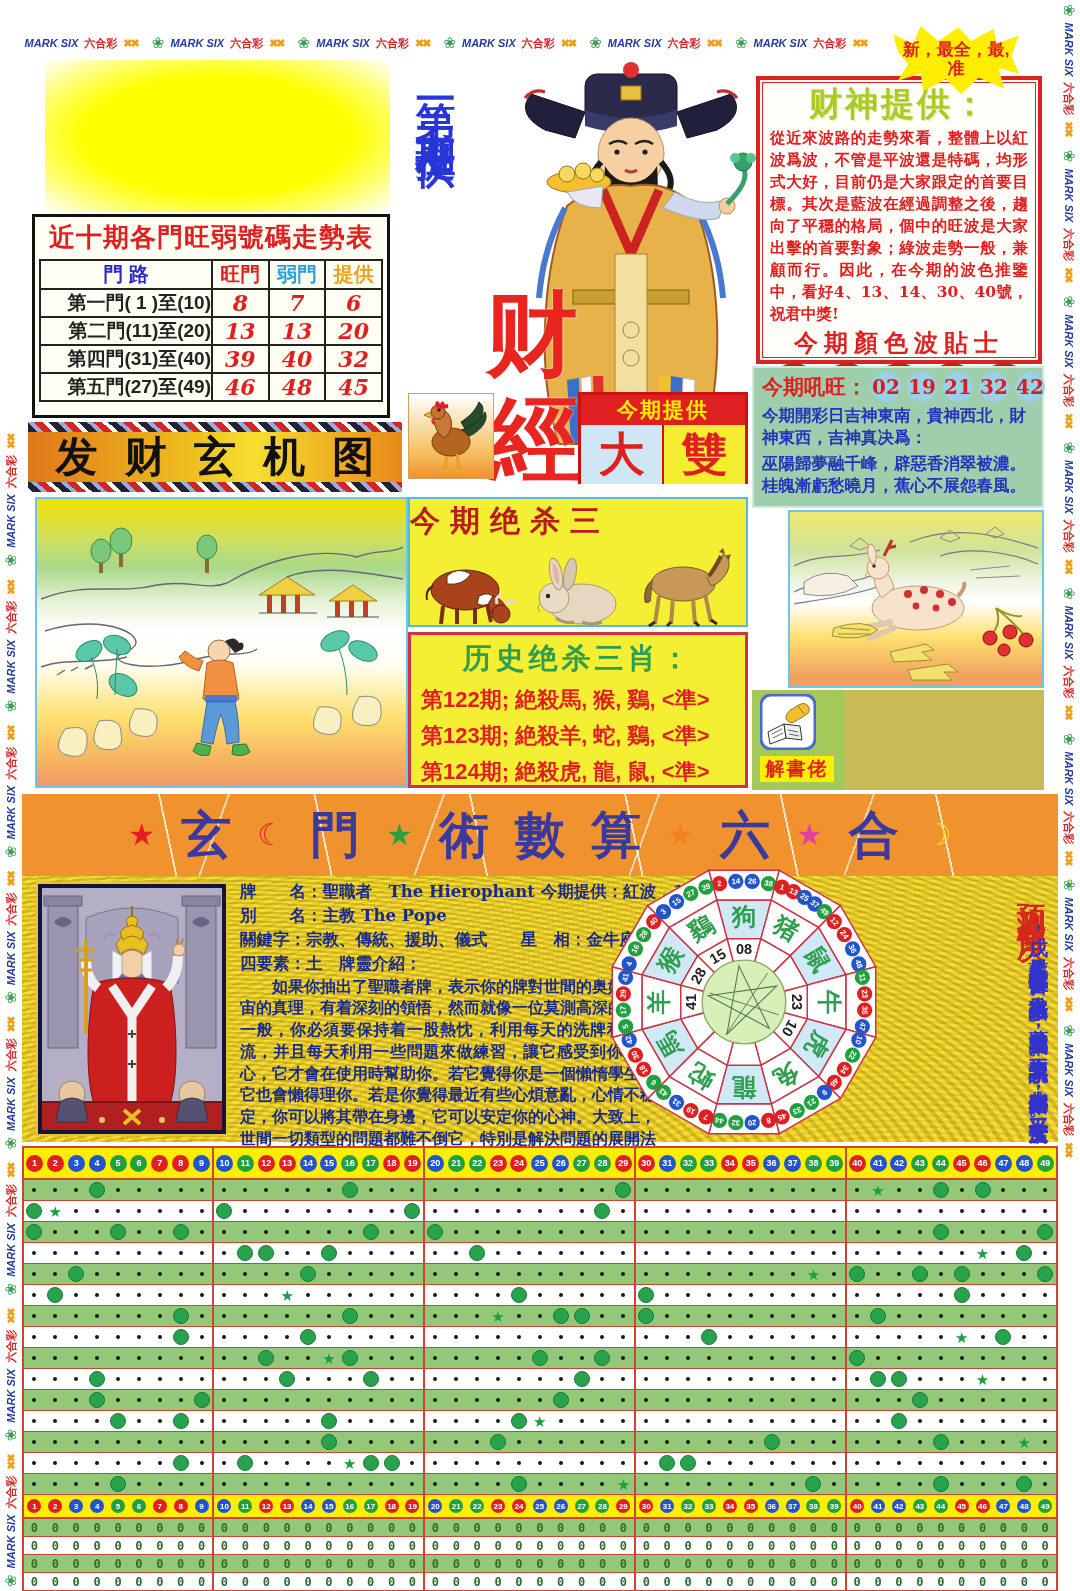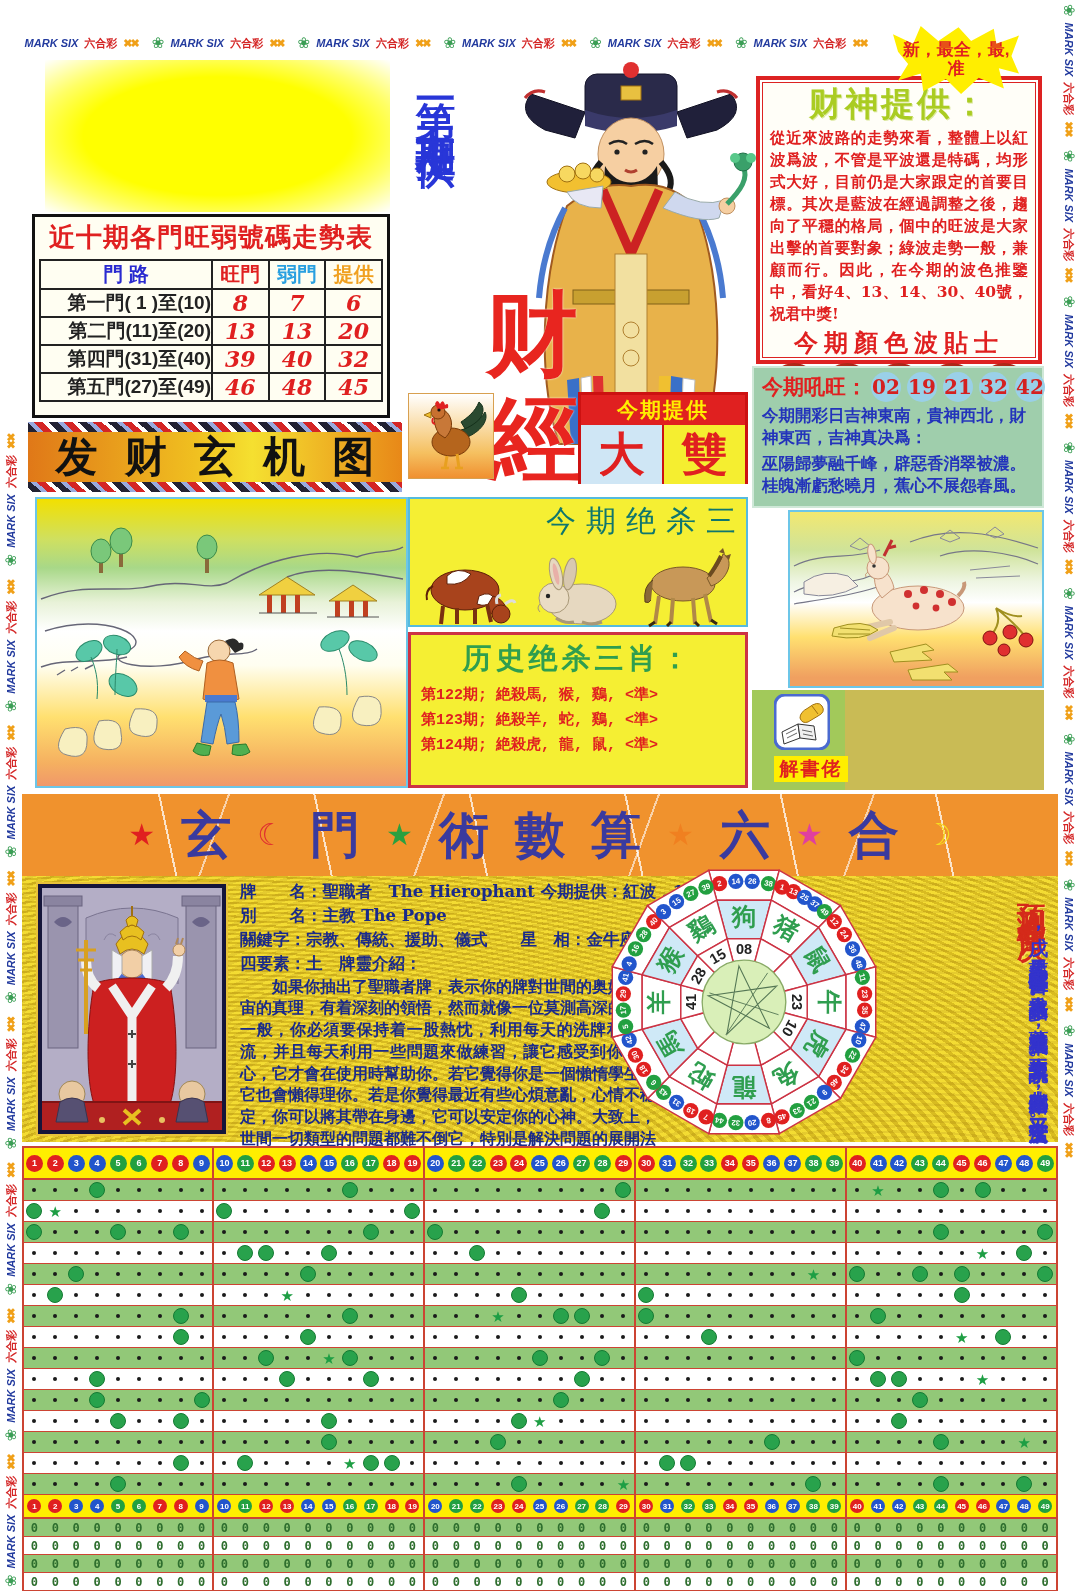--- a/index.html
+++ b/index.html
@@ -58,27 +58,27 @@
   #special .hd{height:30px;background:#e02020;color:#ffee00;font-weight:bold;font-size:21px;
       display:flex;align-items:center;justify-content:center;letter-spacing:2px;}
   #special .cells{display:flex;height:59px;}
   #special .cells div{flex:1;display:flex;align-items:center;justify-content:center;
       font-size:46px;font-weight:bold;color:#e02020;font-family:"DejaVu Serif",serif;}
   #special .c1{background:#cfe6f5;border-right:2px solid #cc1111;}
   #special .c2{background:#f5ee30;}
 
   #juesha{left:408px;top:497px;width:340px;height:130px;border:2px solid #55bbdd;box-sizing:border-box;
       background:#f5ef33;}
-  #juesha .ttl{color:#0f766e;font-weight:normal;font-size:30px;letter-spacing:10px;text-align:right;margin-top:2px;}
+  #juesha .ttl{color:#b91c1c;font-weight:bold;font-size:30px;letter-spacing:10px;text-align:left;margin-top:2px;}
   #juesha .animals{display:flex;justify-content:space-around;align-items:flex-end;height:86px;padding:0 4px;}
 
   #history{left:408px;top:632px;width:340px;height:156px;border:3px solid #cc3344;box-sizing:border-box;
       background:#f5ef33;padding:4px 10px;}
   #history .ttl{color:#2f9e4f;font-weight:bold;font-size:29px;letter-spacing:4px;text-align:center;}
-  #history .ln{color:#e02020;font-weight:bold;font-size:15px;margin-top:6px;font-family:Liberation Mono, monospace;white-space:nowrap;}
+  #history .ln{color:#e02020;font-weight:bold;font-size:22px;margin-top:6px;font-family:Liberation Sans, sans-serif;white-space:nowrap;}
 
   
   #caishen{left:756px;top:76px;width:286px;height:288px;border:4px solid #dd2222;box-shadow:inset 0 0 0 2px #fff, inset 0 0 0 3px #dd2222;
       background:#fffef8;box-sizing:border-box;padding:2px 10px;}
   #caishen .ttl{color:#aacc22;font-weight:bold;font-size:33px;text-align:center;letter-spacing:3px;
       font-family:"DejaVu Serif",serif;text-shadow:1px 1px 0 #dde8a0;}
   #caishen .body{color:#e02020;font-weight:bold;font-size:15.5px;line-height:1.42;text-align:justify;
       font-family:"DejaVu Serif",serif;}
   #caishen .tips{color:#e02020;font-weight:bold;font-size:24px;text-align:center;letter-spacing:6px;margin-top:2px;}
   #caishen .balls{display:flex;justify-content:space-between;padding:4px 2px;}
@@ -91,21 +91,21 @@
   #houwang .row1{display:flex;align-items:center;gap:4px;}
   #houwang .lbl{color:#e02020;font-weight:bold;font-size:21px;font-family:"DejaVu Serif",serif;white-space:nowrap;}
   #houwang .nb{width:30px;height:30px;border-radius:50%;background:#9ad0e8;color:#d42020;font-weight:bold;
       font-size:20px;display:flex;align-items:center;justify-content:center;font-family:"DejaVu Serif",serif;}
   #houwang .poem{color:#2333bb;font-weight:bold;font-size:16.5px;line-height:1.35;margin-top:3px;
       font-family:"DejaVu Serif",serif;}
 
   #deer{left:788px;top:510px;width:256px;height:178px;border:2px solid #6cc6e8;box-sizing:border-box;
       background:linear-gradient(180deg,#f2e870 0%,#cfe39a 22%,#eef5e2 40%,#ffffff 52%,#ffe070 72%,#f0a060 95%);}
   #jieshu{left:752px;top:690px;width:292px;height:100px;background:linear-gradient(90deg,#a2c95a 0 32%,#c9bb55 32%);
-      box-sizing:border-box;padding:4px 0 0 22px;}
+      box-sizing:border-box;padding:4px 0 0 8px;}
   #jieshu .lbl{width:74px;margin-top:2px;background:#ffee00;color:#e02020;font-weight:bold;font-size:19px;
       text-align:center;letter-spacing:2px;}
 
   
   #xuanmen{left:22px;top:794px;width:1036px;height:82px;background:#f0922d;overflow:hidden;
       display:flex;align-items:center;justify-content:center;gap:26px;}
   #xuanmen:before{content:"";position:absolute;left:0;top:0;right:0;bottom:0;
       background:repeating-linear-gradient(78deg,transparent 0 150px,rgba(255,255,255,.75) 150px 152px),
                  repeating-linear-gradient(-70deg,transparent 0 200px,rgba(255,255,255,.6) 200px 202px);}
   #xuanmen .ch{font-size:50px;font-weight:bold;color:#3a3a9e;font-family:"DejaVu Serif",serif;z-index:1;}

